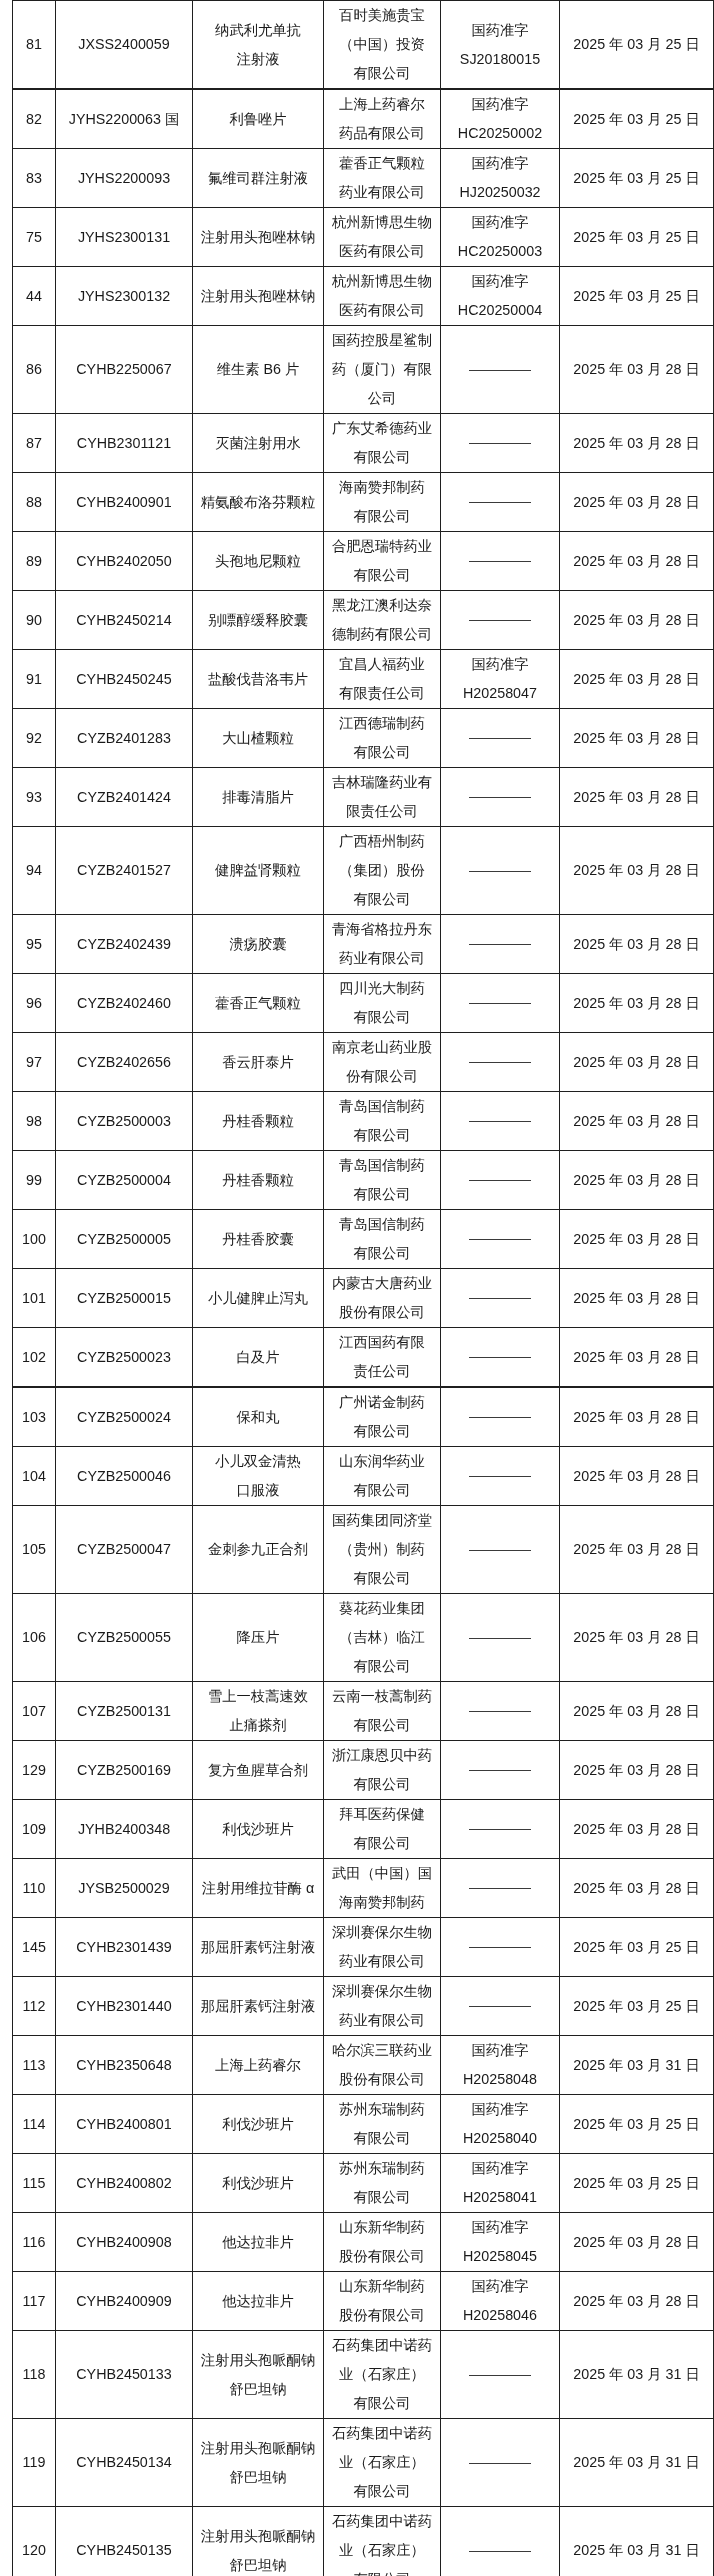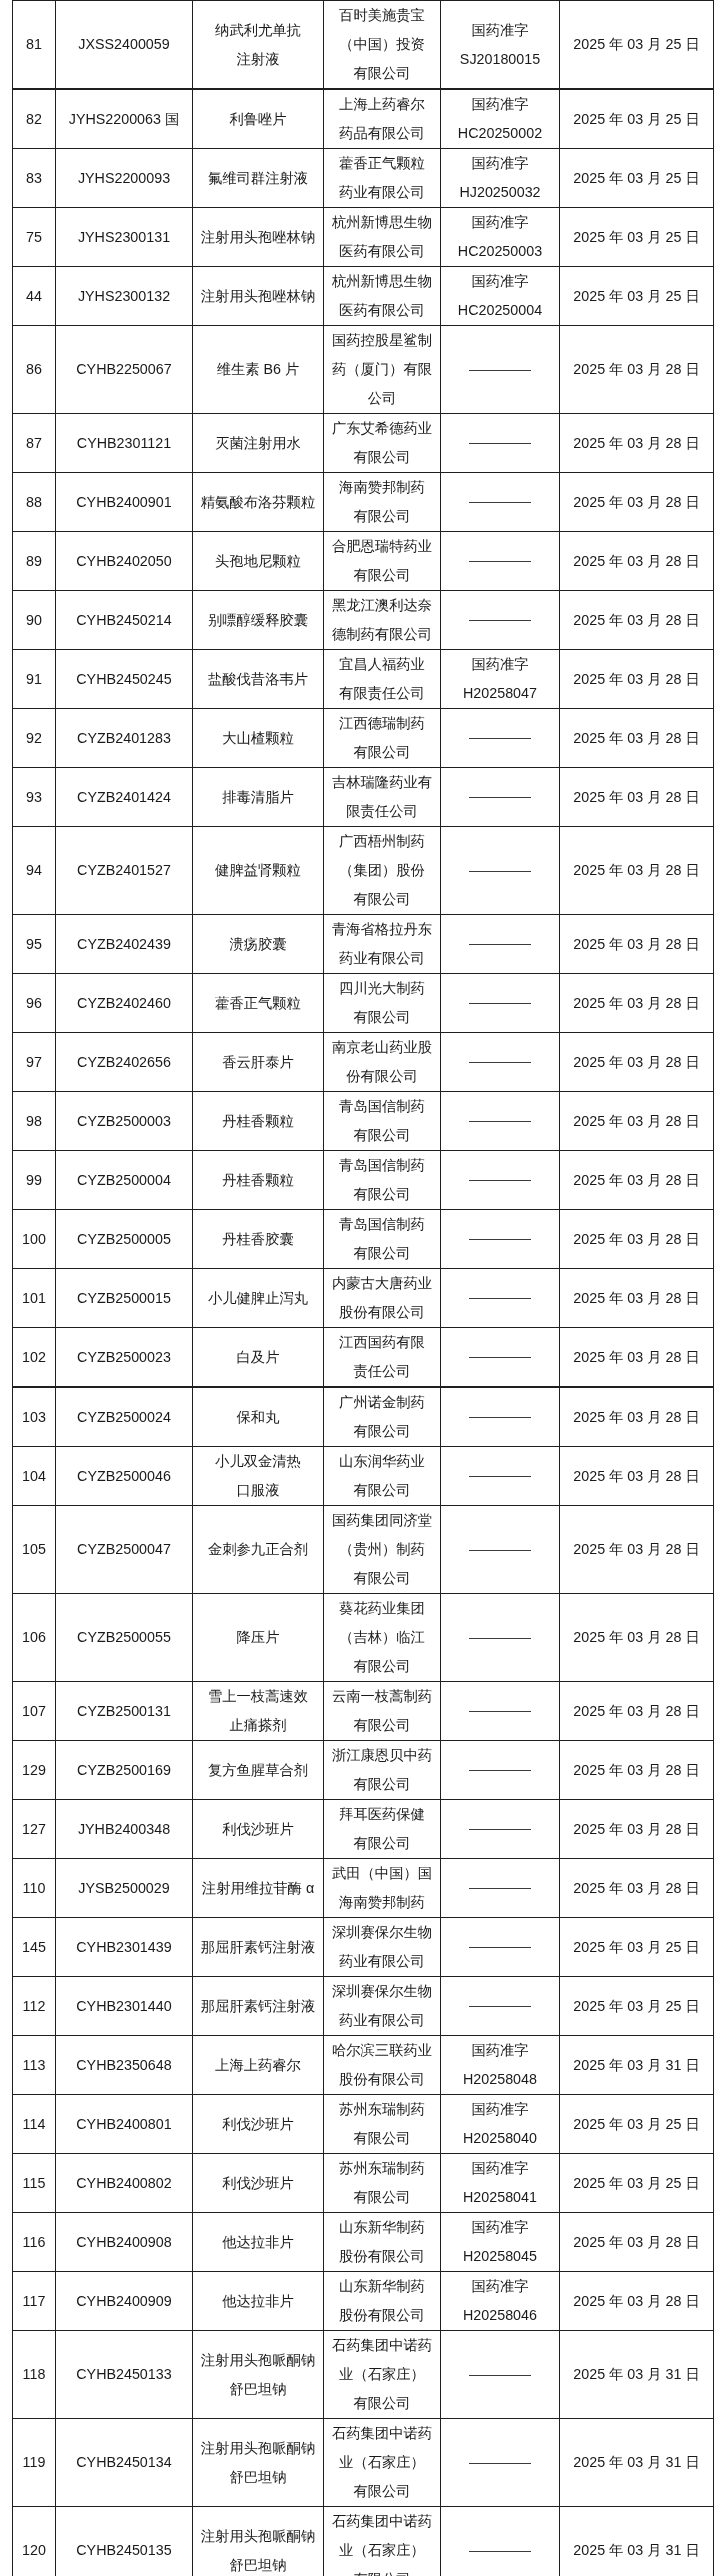--- a/index.html
+++ b/index.html
@@ -325,21 +325,21 @@
         <tr>
           <td>129</td>
           <td class="accno">CYZB2500169</td>
           <td>复方鱼腥草合剂</td>
           <td>浙江康恩贝中药
 有限公司</td>
           <td><div class="dash"></div></td>
           <td class="date">2025 年 03 月 28 日</td>
         </tr>
         <tr>
-          <td>127</td>
+          <td>109</td>
           <td class="accno">JYHB2400348</td>
           <td>利伐沙班片</td>
           <td>拜耳医药保健
 有限公司</td>
           <td><div class="dash"></div></td>
           <td class="date">2025 年 03 月 28 日</td>
         </tr>
         <tr>
           <td>110</td>
           <td class="accno">JYSB2500029</td>

